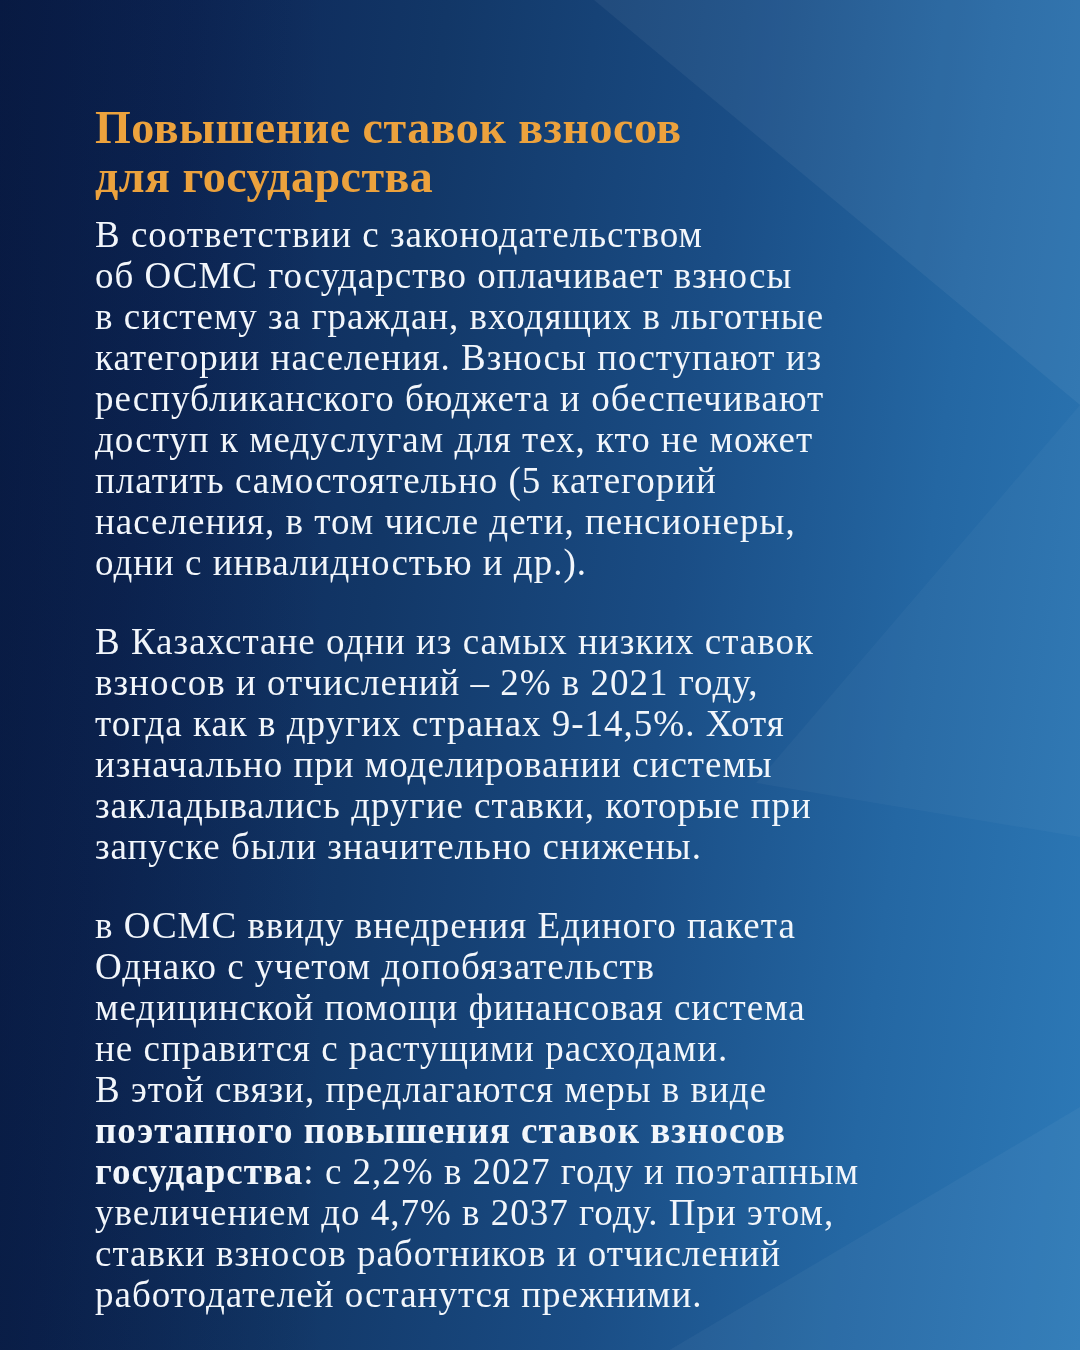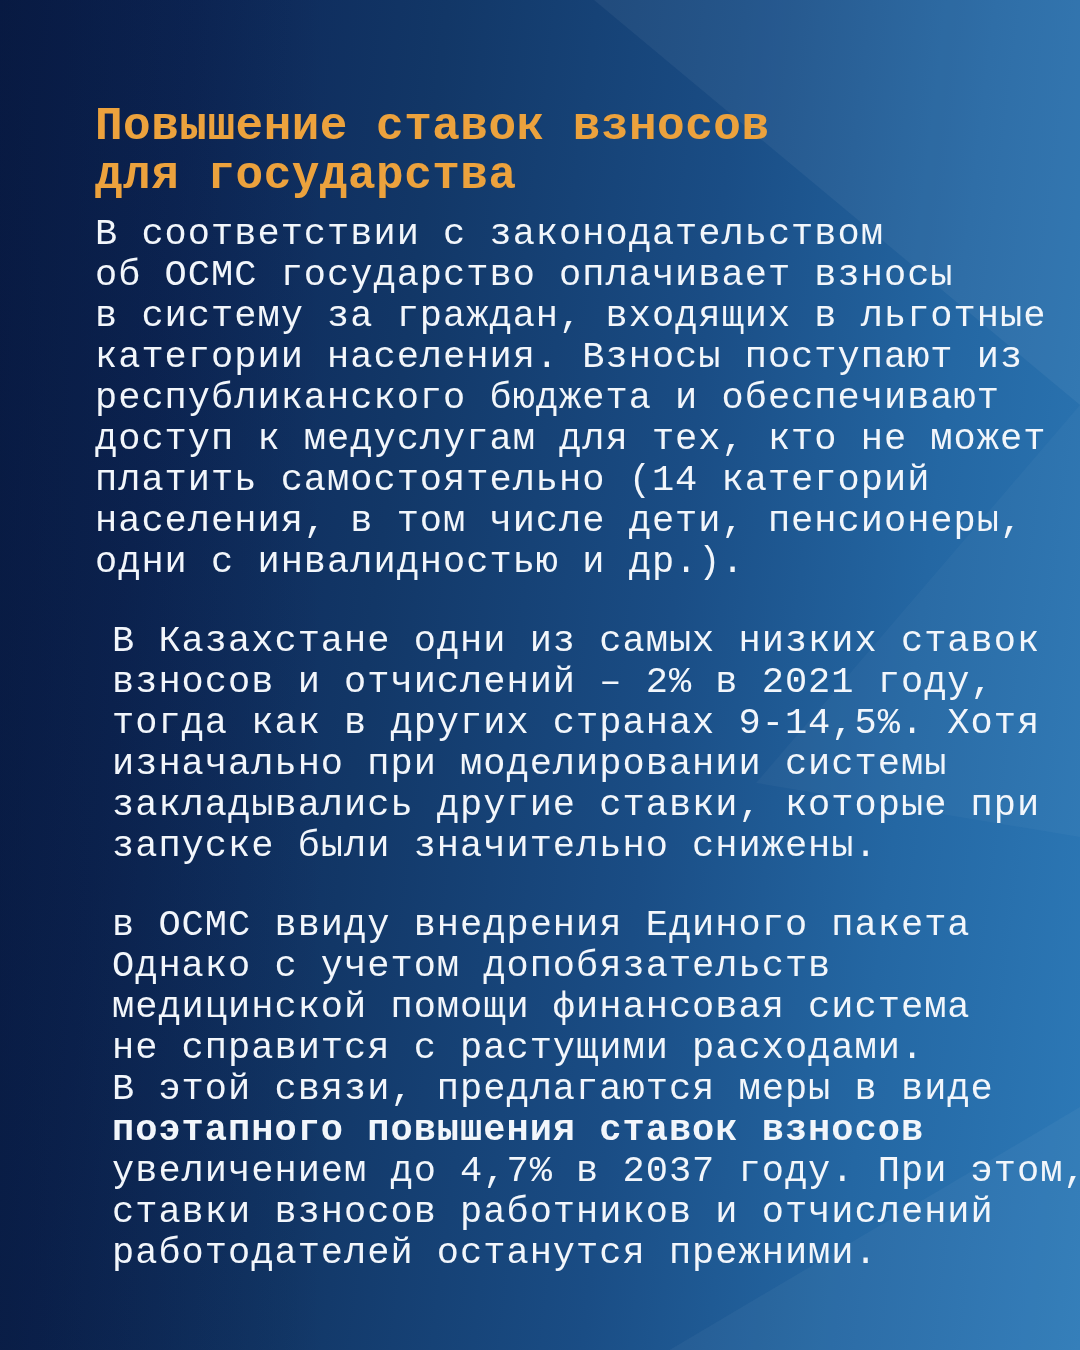--- a/index.html
+++ b/index.html
@@ -1,21 +1,21 @@
 <!DOCTYPE html>
 <html><head>
 <meta charset="utf-8">
 <style>
   html, body { margin: 0; padding: 0; background: #222; }
   .canvas {
     position: relative;
     width: 1080px;
     height: 1350px;
     overflow: hidden;
-    font-family: Liberation Mono, monospace;
+    font-family: Liberation Serif, serif;
     background: linear-gradient(97deg,
       #0a2050 0%,
       #0d2758 16%,
       #123767 36%,
       #1a4d85 60%,
       #2467a3 80%,
       #2d7ab8 100%);
   }
   
   .facet-top-right {
@@ -56,21 +56,21 @@
     margin: 0 0 13px 0;
   }
   .para {
     color: #F2F6FB;
     font-size: 37px;
     line-height: 41px;
     font-weight: 400;
     letter-spacing: 1px;
     margin: 0;
   }
-  .para + .para { margin-top: 38px; margin-left: 17px; }
+  .para + .para { margin-top: 38px; }
   .line { white-space: nowrap; }
   .line b { font-weight: 700; }
 </style>
 </head>
 <body>
 
 <div class="canvas">
   <div class="facet-top-right"></div>
   <div class="facet-mid-right"></div>
   <div class="facet-bottom-right"></div>
@@ -83,40 +83,41 @@
       <div class="line">для государства</div>
     </h1>
 
     <div class="para">
       <div class="line">В соответствии с законодательством</div>
       <div class="line">об ОСМС государство оплачивает взносы</div>
       <div class="line">в систему за граждан, входящих в льготные</div>
       <div class="line">категории населения. Взносы поступают из</div>
       <div class="line">республиканского бюджета и обеспечивают</div>
       <div class="line">доступ к медуслугам для тех, кто не может</div>
-      <div class="line">платить самостоятельно (14 категорий</div>
+      <div class="line">платить самостоятельно (5 категорий</div>
       <div class="line">населения, в том числе дети, пенсионеры,</div>
       <div class="line">одни с инвалидностью и др.).</div>
     </div>
 
     <div class="para">
       <div class="line">В Казахстане одни из самых низких ставок</div>
       <div class="line">взносов и отчислений – 2% в 2021 году,</div>
       <div class="line">тогда как в других странах 9-14,5%. Хотя</div>
       <div class="line">изначально при моделировании системы</div>
       <div class="line">закладывались другие ставки, которые при</div>
       <div class="line">запуске были значительно снижены.</div>
     </div>
 
     <div class="para">
       <div class="line">в ОСМС ввиду внедрения Единого пакета</div>
       <div class="line">Однако с учетом допобязательств</div>
       <div class="line">медицинской помощи финансовая система</div>
       <div class="line">не справится с растущими расходами.</div>
       <div class="line">В этой связи, предлагаются меры в виде</div>
       <div class="line"><b>поэтапного повышения ставок взносов</b></div>
+      <div class="line"><b>государства</b><span>: с 2,2% в 2027 году и поэтапным</span></div>
       <div class="line">увеличением до 4,7% в 2037 году. При этом,</div>
       <div class="line">ставки взносов работников и отчислений</div>
       <div class="line">работодателей останутся прежними.</div>
     </div>
 
   </div>
 </div>
 
 </body></html>

